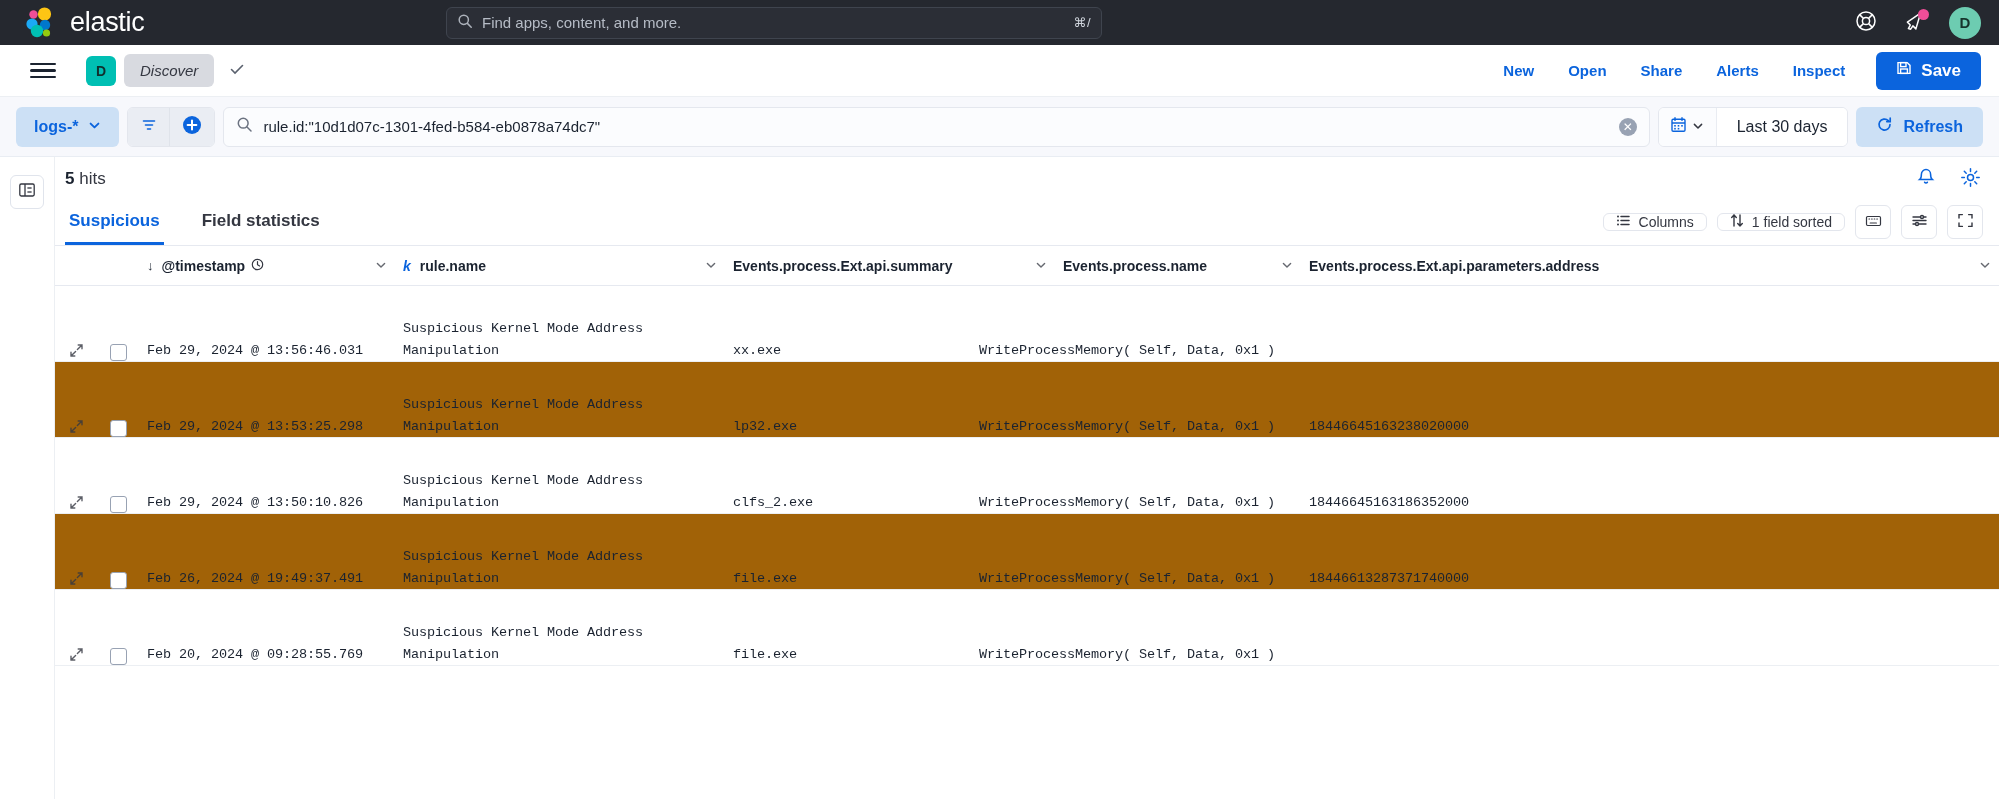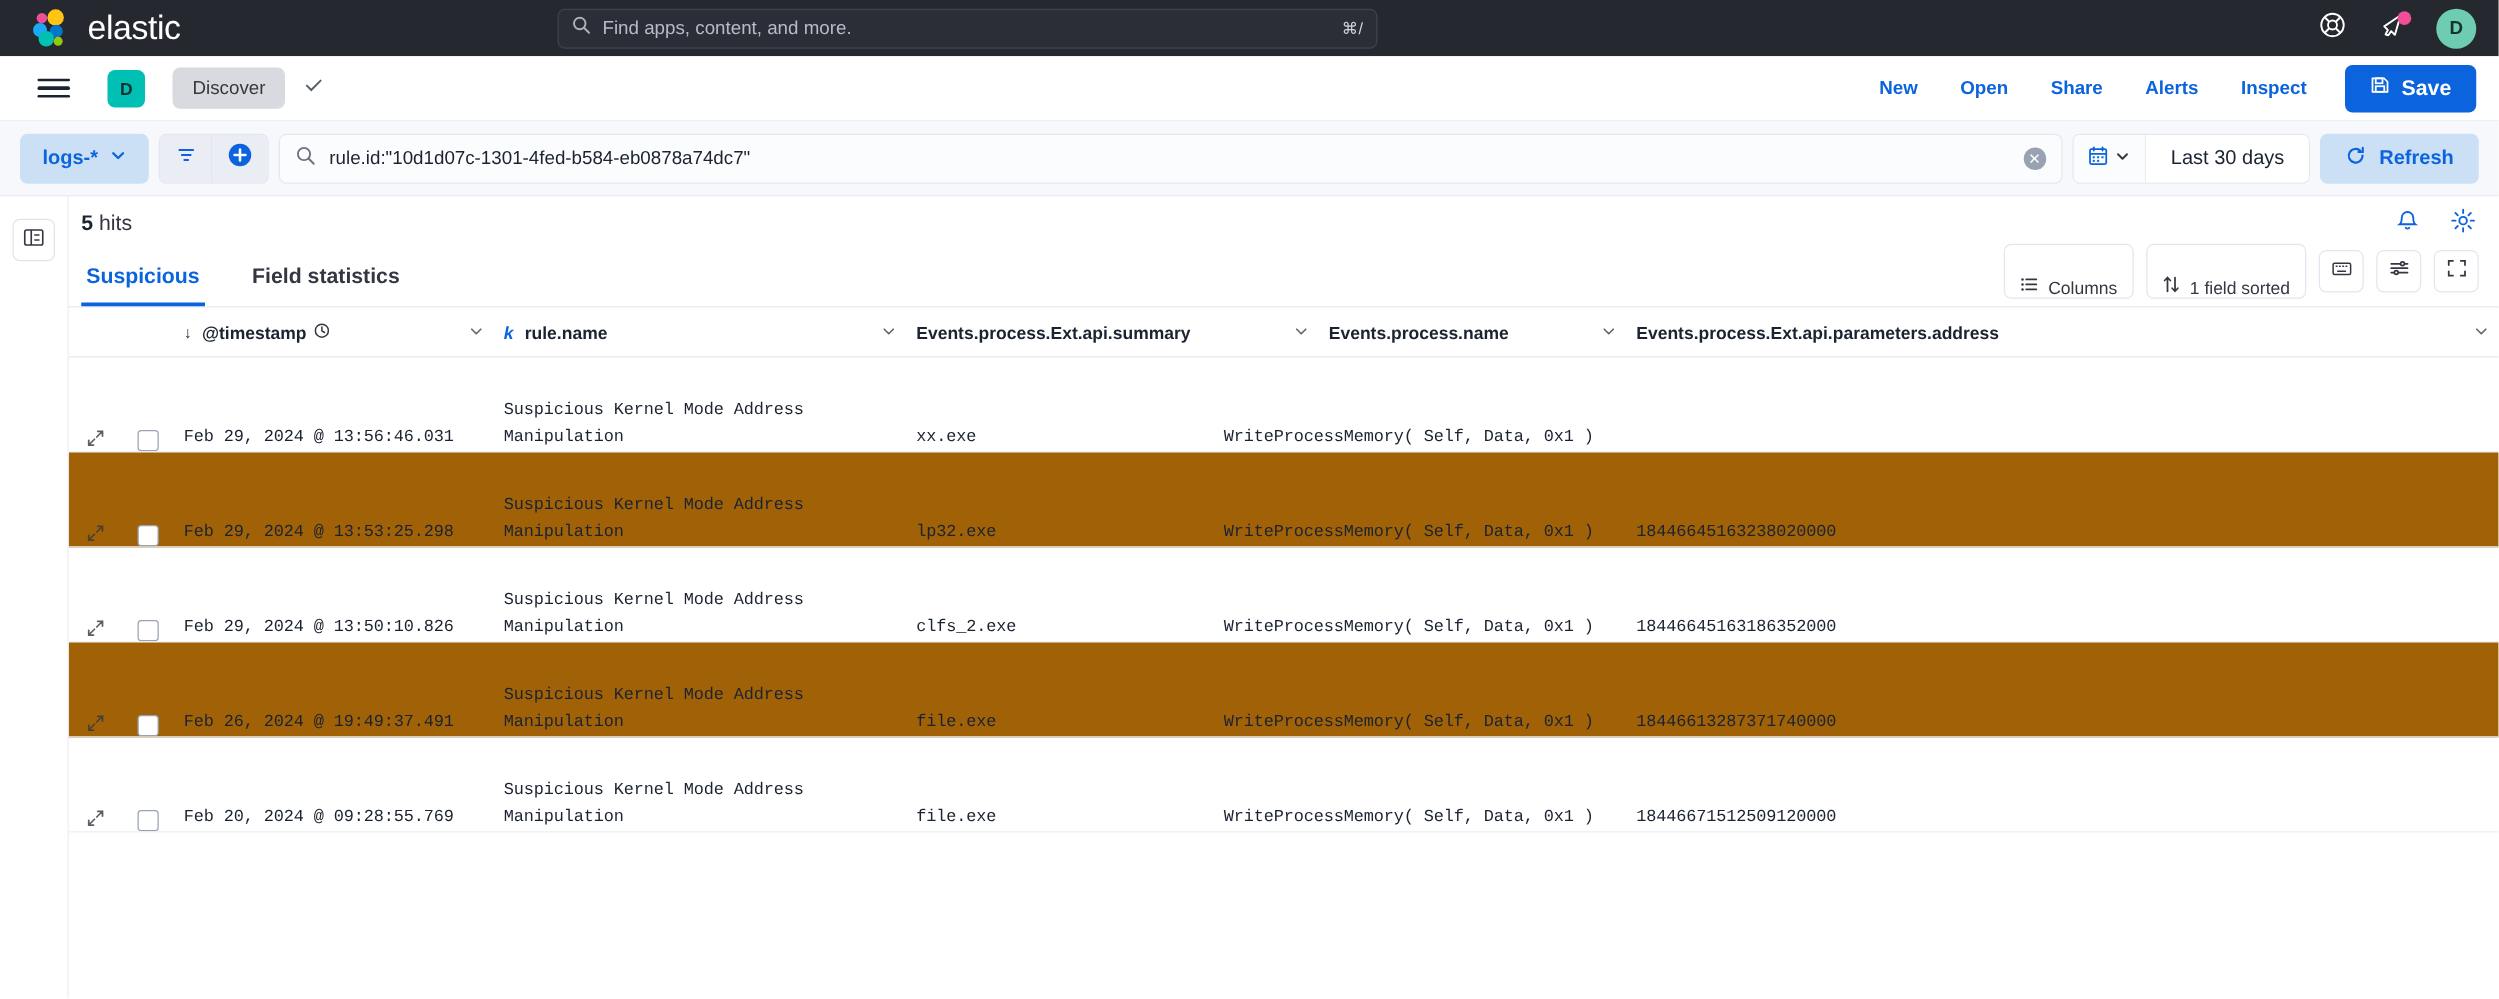--- a/index.html
+++ b/index.html
@@ -108,27 +108,28 @@
     width: 30px; height: 30px;
     border-radius: 6px;
     background: #00bfb3;
     color: #10302e;
     font-size: 14px; font-weight: 700;
     display: flex; align-items: center; justify-content: center;
     margin-left: 26px;
     cursor: pointer;
   }
   .crumb {
-    margin-left: 22px;
+    margin-left: 8px;
     background: #d8dae0;
     color: #343741;
     font-size: 15px;
     padding: 8px 16px;
     border-radius: 6px;
     cursor: pointer;
+    font-style: italic;
   }
   .crumb-check { margin-left: 14px; cursor: pointer; }
   .nav-actions {
     position: absolute;
     right: 18px;
     display: flex;
     align-items: center;
     gap: 0;
   }
   .nav-link {
@@ -333,25 +334,25 @@
   }
   .grid-tools {
     position: absolute;
     right: 16px;
     bottom: 6px;
     display: flex;
     align-items: center;
     gap: 10px;
   }
   .tool-btn {
-    height: 44px;
+    height: 18px;
     border: 1px solid #e3e6ed;
     border-radius: 6px;
     background: #ffffff;
-    display: flex; align-items: flex-end; gap: 8px;
+    display: flex; align-items: center; gap: 8px;
     padding: 0 12px;
     font-size: 14px;
     color: #343741;
     cursor: pointer;
     font-family: inherit;
     white-space: nowrap;
   }
   .tool-icon-btn {
     width: 36px; height: 34px;
     border: 1px solid #e3e6ed;
@@ -834,18 +835,17 @@
               </svg>
           </span>
         </div>
         <div class="gr-cell col-check cell-center">
           <span class="row-check"></span>
         </div>
         <div class="gr-cell col-ts mono">Feb 20, 2024 @ 09:28:55.769</div>
         <div class="gr-cell col-rule mono">Suspicious Kernel Mode Address Manipulation</div>
         <div class="gr-cell col-proc mono">file.exe</div>
         <div class="gr-cell col-api mono">WriteProcessMemory( Self, Data, 0x1 )</div>
-        <div class="gr-cell col-addr mono">18446671512509120000</div>
       </div>
 
     </div>
   </div>
 </div>
 
 </body></html>

